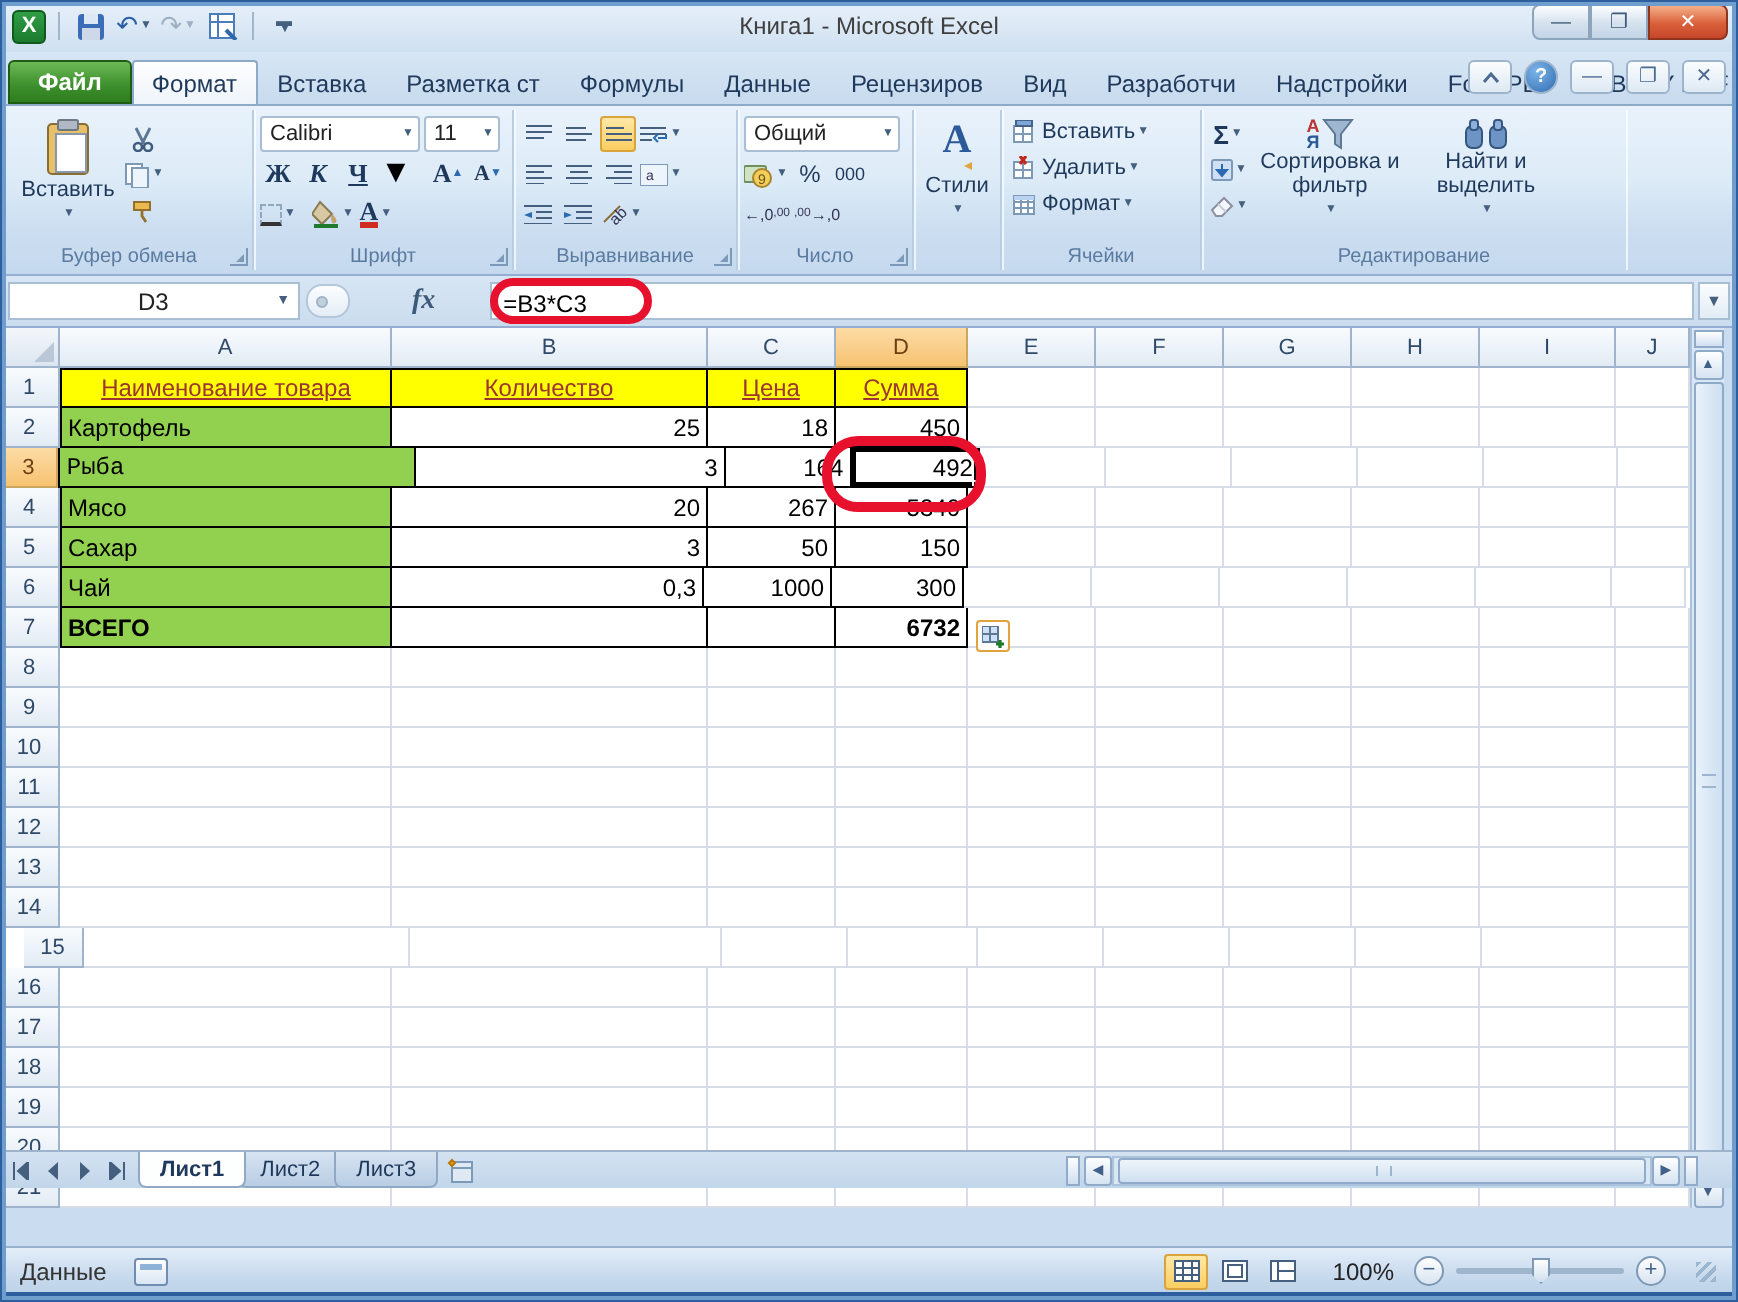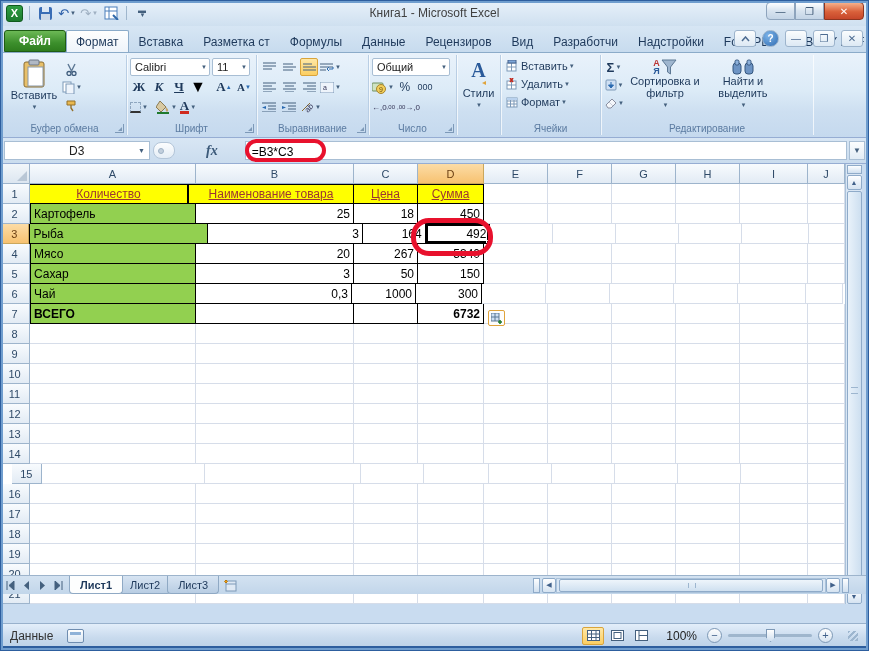--- a/index.html
+++ b/index.html
@@ -539,22 +539,22 @@
         <div class="colh sel" style="width: 66px;">D</div>
         <div class="colh" style="width: 64px;">E</div>
         <div class="colh" style="width: 64px;">F</div>
         <div class="colh" style="width: 64px;">G</div>
         <div class="colh" style="width: 64px;">H</div>
         <div class="colh" style="width: 68px;">I</div>
         <div class="colh" style="width: 37px;">J</div>
       </div>
       <div class="grow">
         <div class="rowh" style="width: 30px;">1</div>
+        <div class="cell tbl topb leftb yellow" style="width: 166px;">Наименование товара</div>
         <div class="cell tbl topb yellow" style="width: 158px;">Количество</div>
-        <div class="cell tbl topb leftb yellow" style="width: 166px;">Наименование товара</div>
         <div class="cell tbl topb yellow" style="width: 64px;">Цена</div>
         <div class="cell tbl topb yellow" style="width: 66px;">Сумма</div>
         <div class="cell" style="width: 64px;"></div>
         <div class="cell" style="width: 64px;"></div>
         <div class="cell" style="width: 64px;"></div>
         <div class="cell" style="width: 64px;"></div>
         <div class="cell" style="width: 68px;"></div>
         <div class="cell" style="width: 37px;"></div>
       </div>
       <div class="grow">
@@ -565,21 +565,21 @@
         <div class="cell tbl num" style="width: 66px;">450</div>
         <div class="cell" style="width: 64px;"></div>
         <div class="cell" style="width: 64px;"></div>
         <div class="cell" style="width: 64px;"></div>
         <div class="cell" style="width: 64px;"></div>
         <div class="cell" style="width: 68px;"></div>
         <div class="cell" style="width: 37px;"></div>
       </div>
       <div class="grow">
         <div class="rowh sel" style="width: 30px;">3</div>
-        <div class="cell tbl leftb green" style="width: 182px;">Рыба</div>
+        <div class="cell tbl leftb green" style="width: 182px; font-family: Liberation Mono, monospace;">Рыба</div>
         <div class="cell tbl num" style="width: 158px;">3</div>
         <div class="cell tbl num" style="width: 64px;">164</div>
         <div class="cell tbl num seled" style="width: 66px;">492<i></i></div>
         <div class="cell" style="width: 64px;"></div>
         <div class="cell" style="width: 64px;"></div>
         <div class="cell" style="width: 64px;"></div>
         <div class="cell" style="width: 64px;"></div>
         <div class="cell" style="width: 68px;"></div>
         <div class="cell" style="width: 37px;"></div>
       </div>

